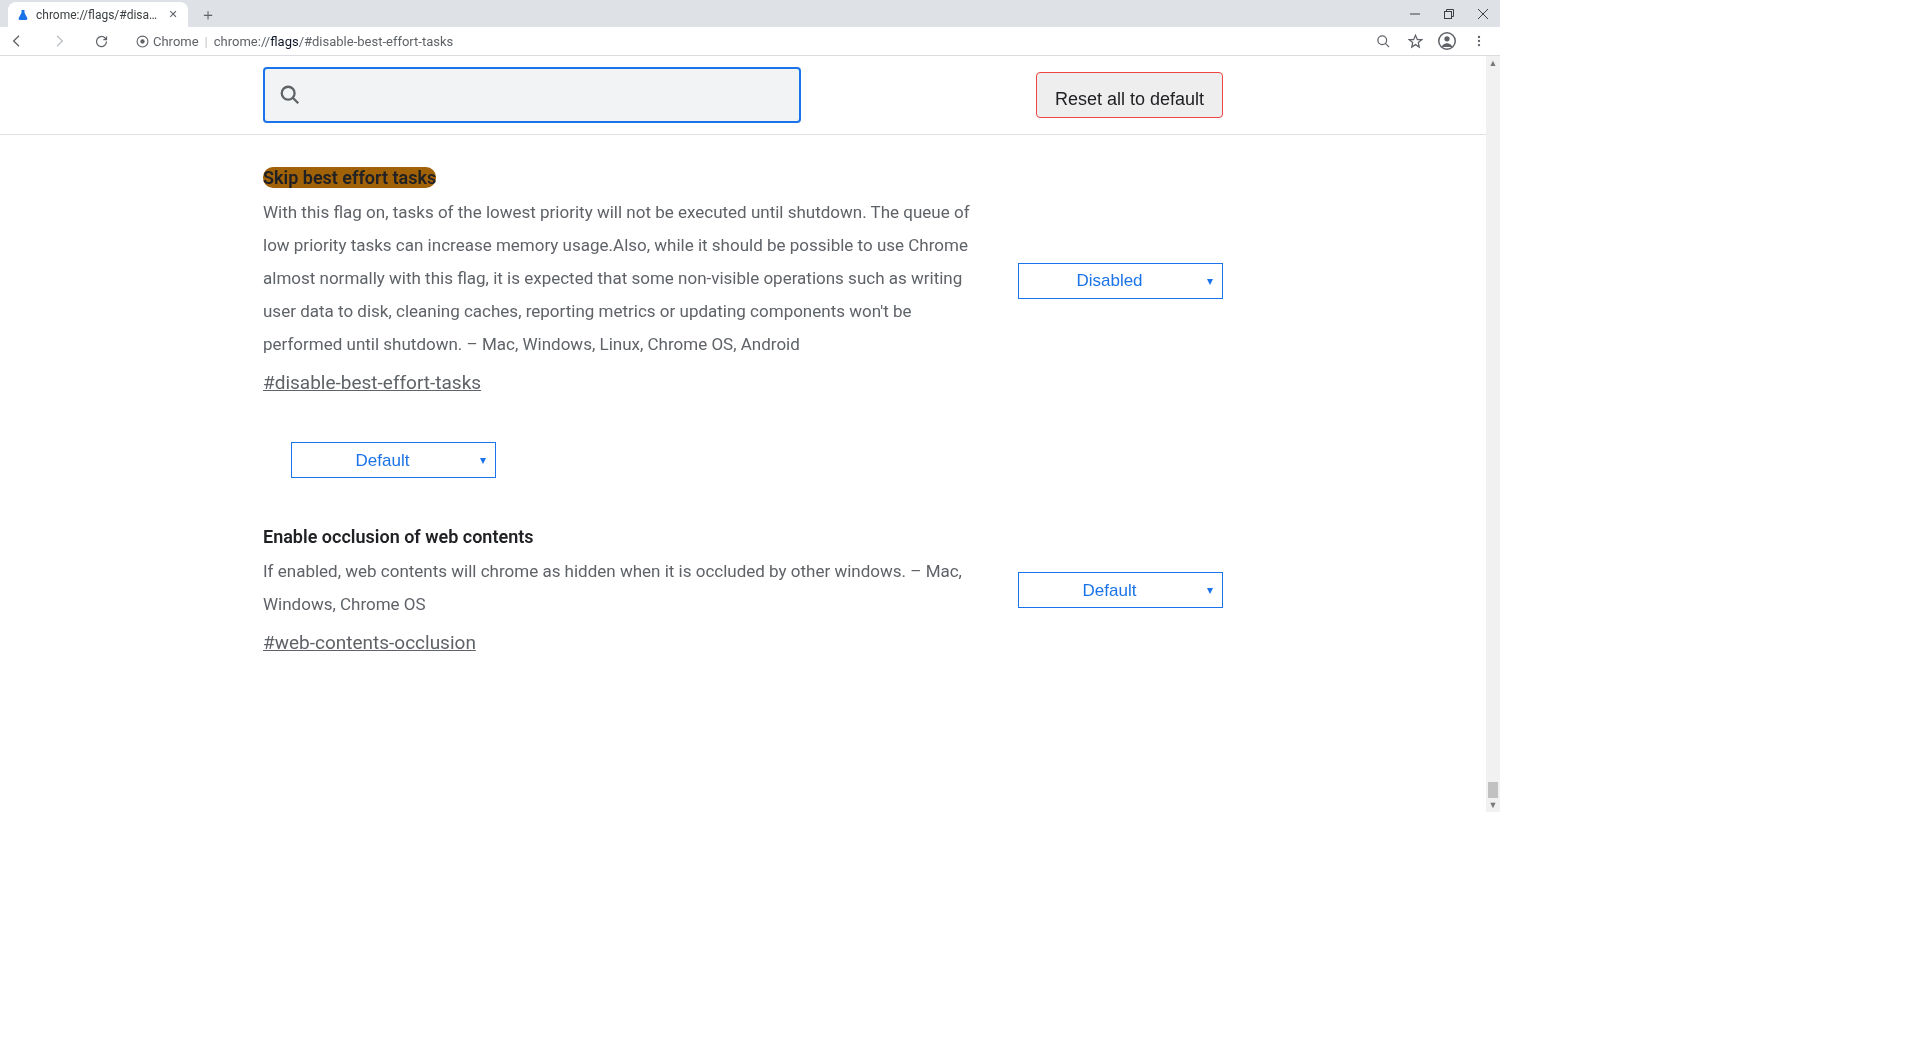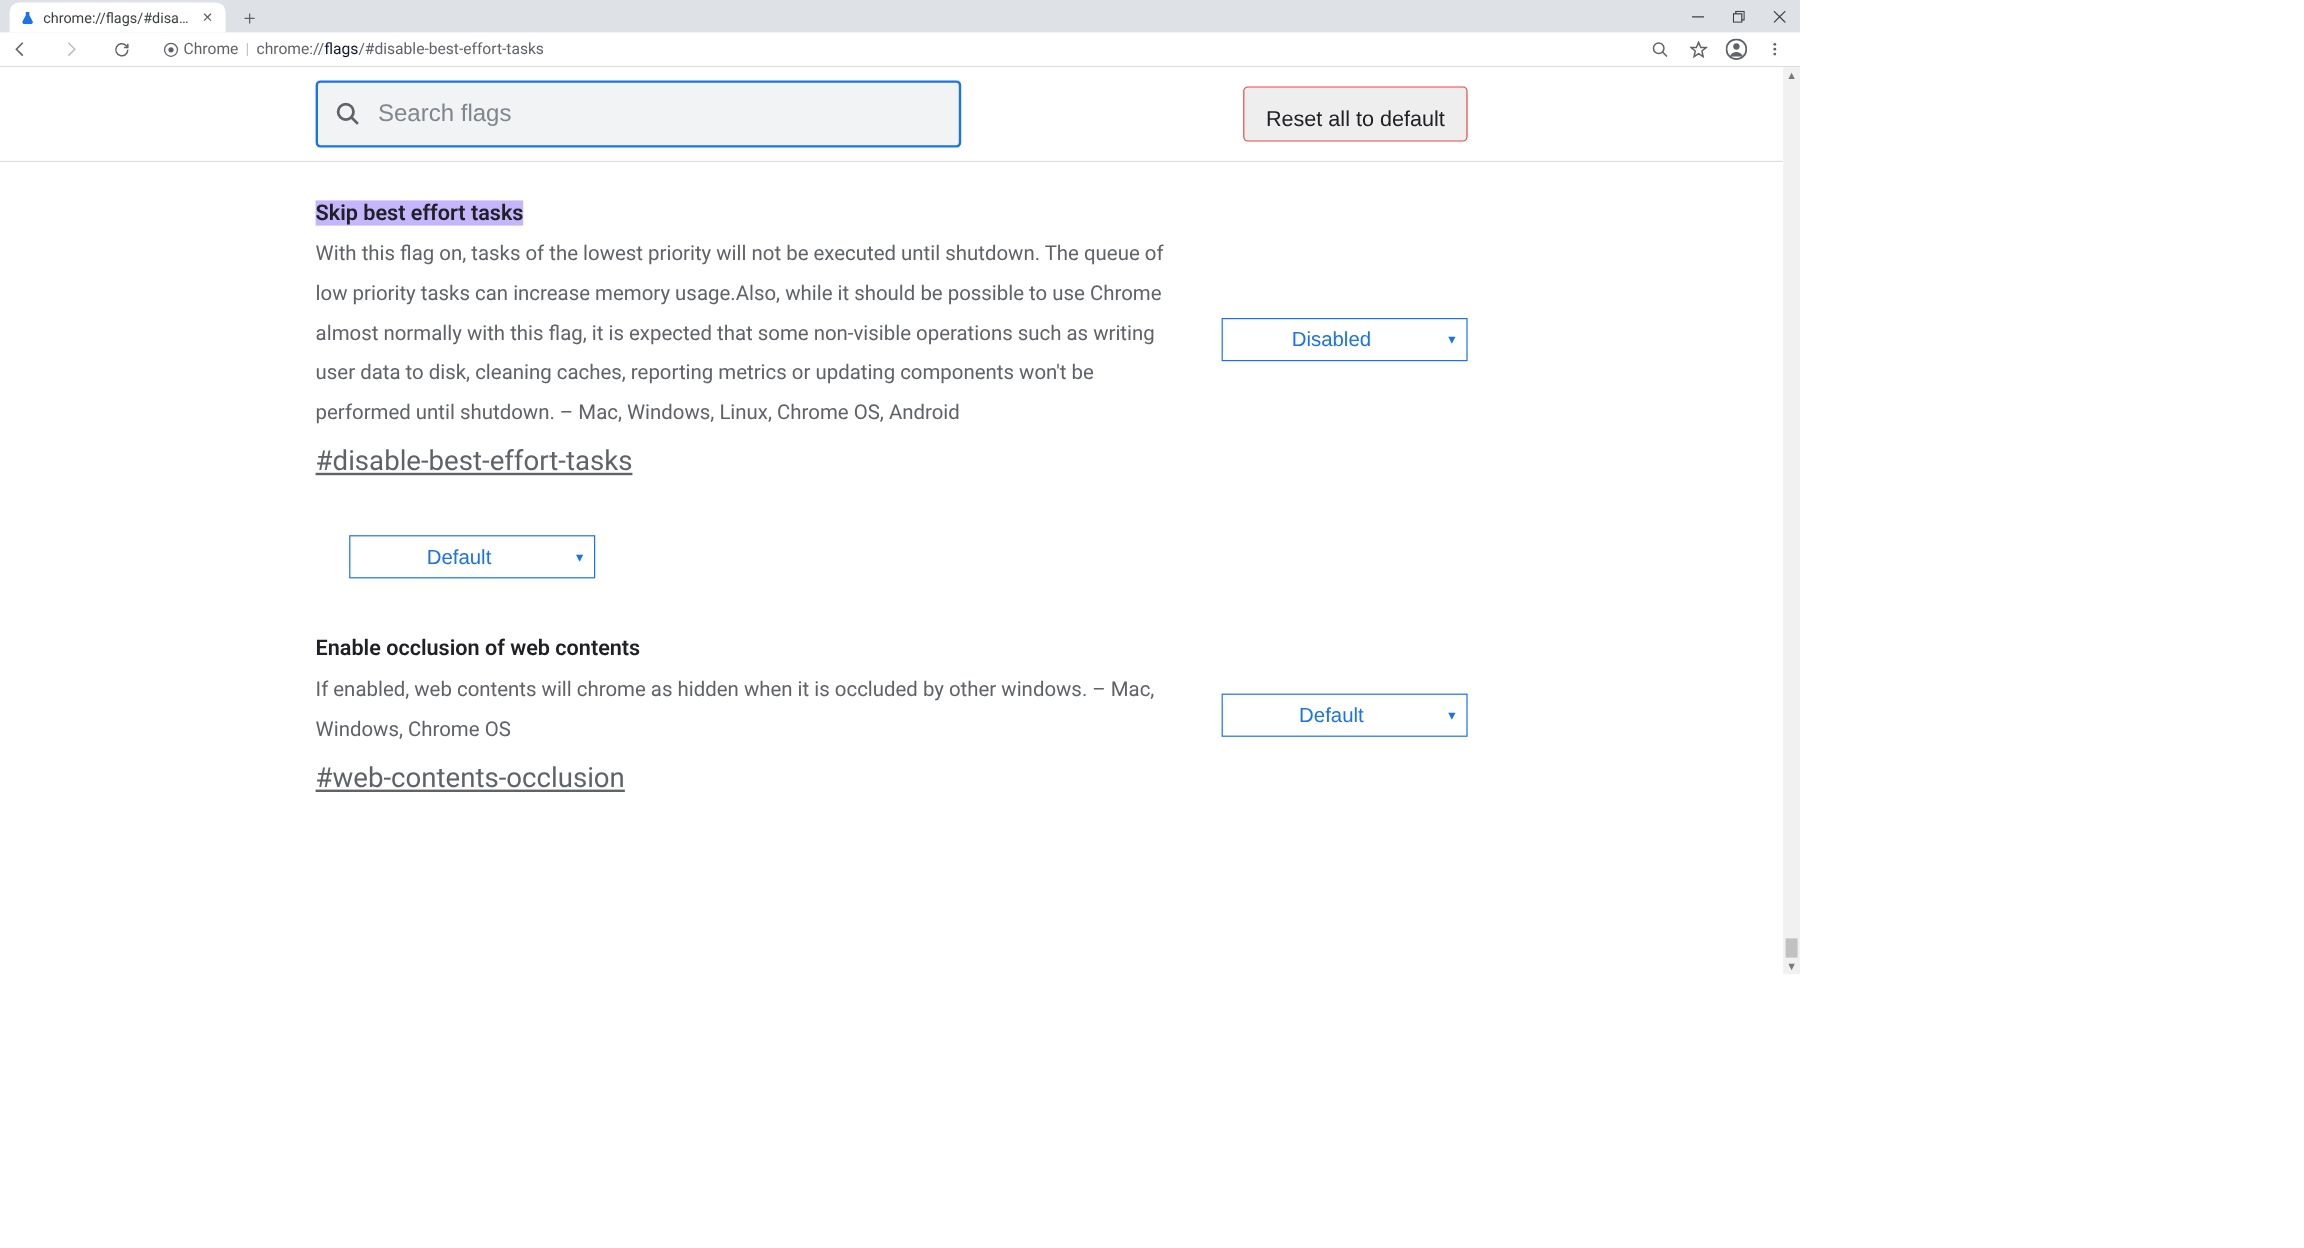--- a/index.html
+++ b/index.html
@@ -188,30 +188,30 @@
     margin-bottom: 48px;
   }
   .flag-text { width: 730px; }
   .flag-title {
     font-size: 18px;
     font-weight: 600;
     color:#202124;
     margin-bottom: 8px;
     display:inline-block;
   }
-  .flag-title.hl { background:#c4b5fd; }
+  .flag-title.hl { background:#a16207;border-radius:10px; }
   .flag-desc {
     font-size: 17px;
     line-height: 33px;
     color:#5f6368;
   }
   .flag-anchor {
     display:inline-block;
     margin-top: 10px;
-    font-size: 23px;
+    font-size: 19px;
     color:#5f6368;
     text-decoration: underline;
     cursor:pointer;
   }
   .flag-control {
     margin-left: 28px;
   }
   .flag-select {
     appearance: none;
     -webkit-appearance:none;
@@ -358,21 +358,20 @@
 <div class="page">
   <div class="searchbar-row">
     <div class="content-wrap">
       <div class="search-box">
         <span class="mag">
           <svg width="22" height="22" viewBox="0 0 24 24" fill="none" stroke="#5f6368" stroke-width="2.5">
               <circle cx="10" cy="10" r="7"></circle>
               <path d="M21 21l-6-6"></path>
             </svg>
         </span>
-        <input type="text" placeholder="Search flags" style="">
       </div>
       <button class="reset-btn">Reset all to default</button>
     </div>
   </div>
 
   <div class="flags-list" id="flags-list">
       <div class="flag">
         <div class="flag-text"><span class="flag-title hl">Skip best effort tasks</span><div class="flag-desc">With this flag on, tasks of the lowest priority will not be executed until shutdown. The queue of low priority tasks can increase memory usage.Also, while it should be possible to use Chrome almost normally with this flag, it is expected that some non-visible operations such as writing user data to disk, cleaning caches, reporting metrics or updating components won't be performed until shutdown. – Mac, Windows, Linux, Chrome OS, Android</div><a class="flag-anchor">#disable-best-effort-tasks</a></div>
         <div class="flag-control"><span class="select-wrap"><select class="flag-select"><option>Default</option><option>Enabled</option><option selected="">Disabled</option></select></span></div>
       </div>

